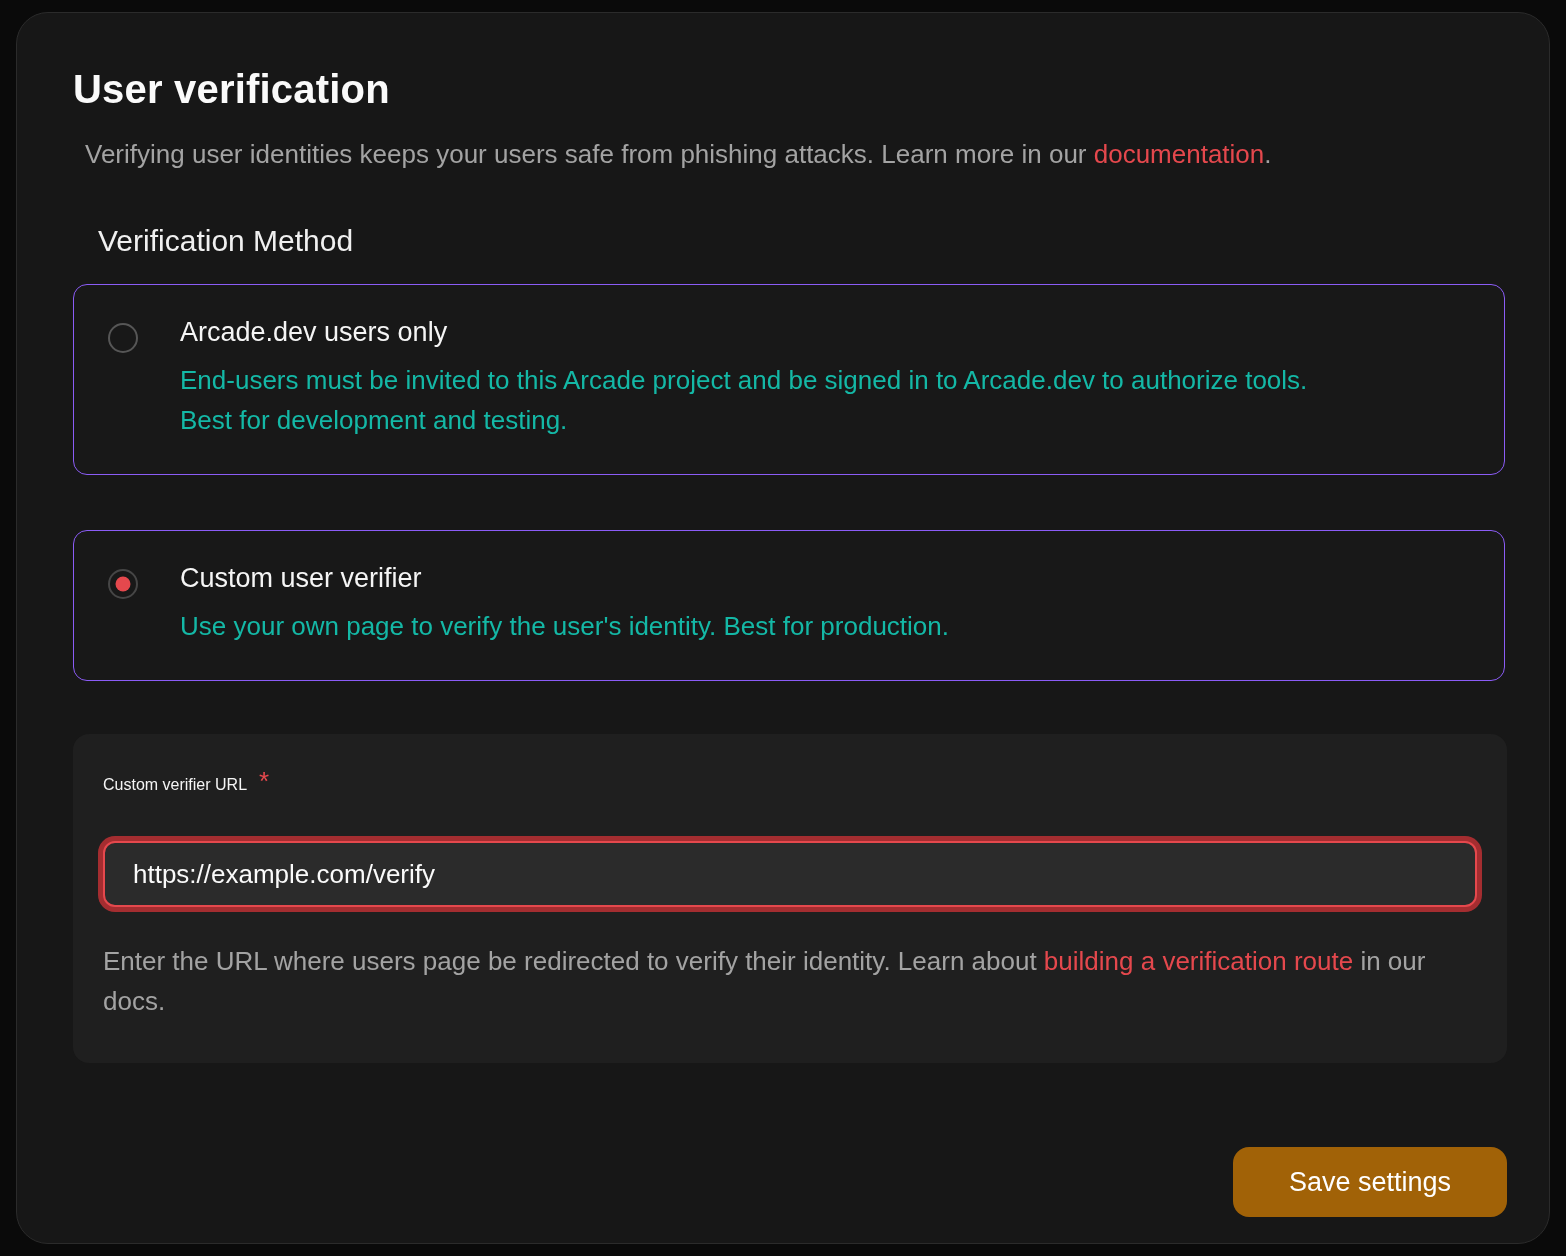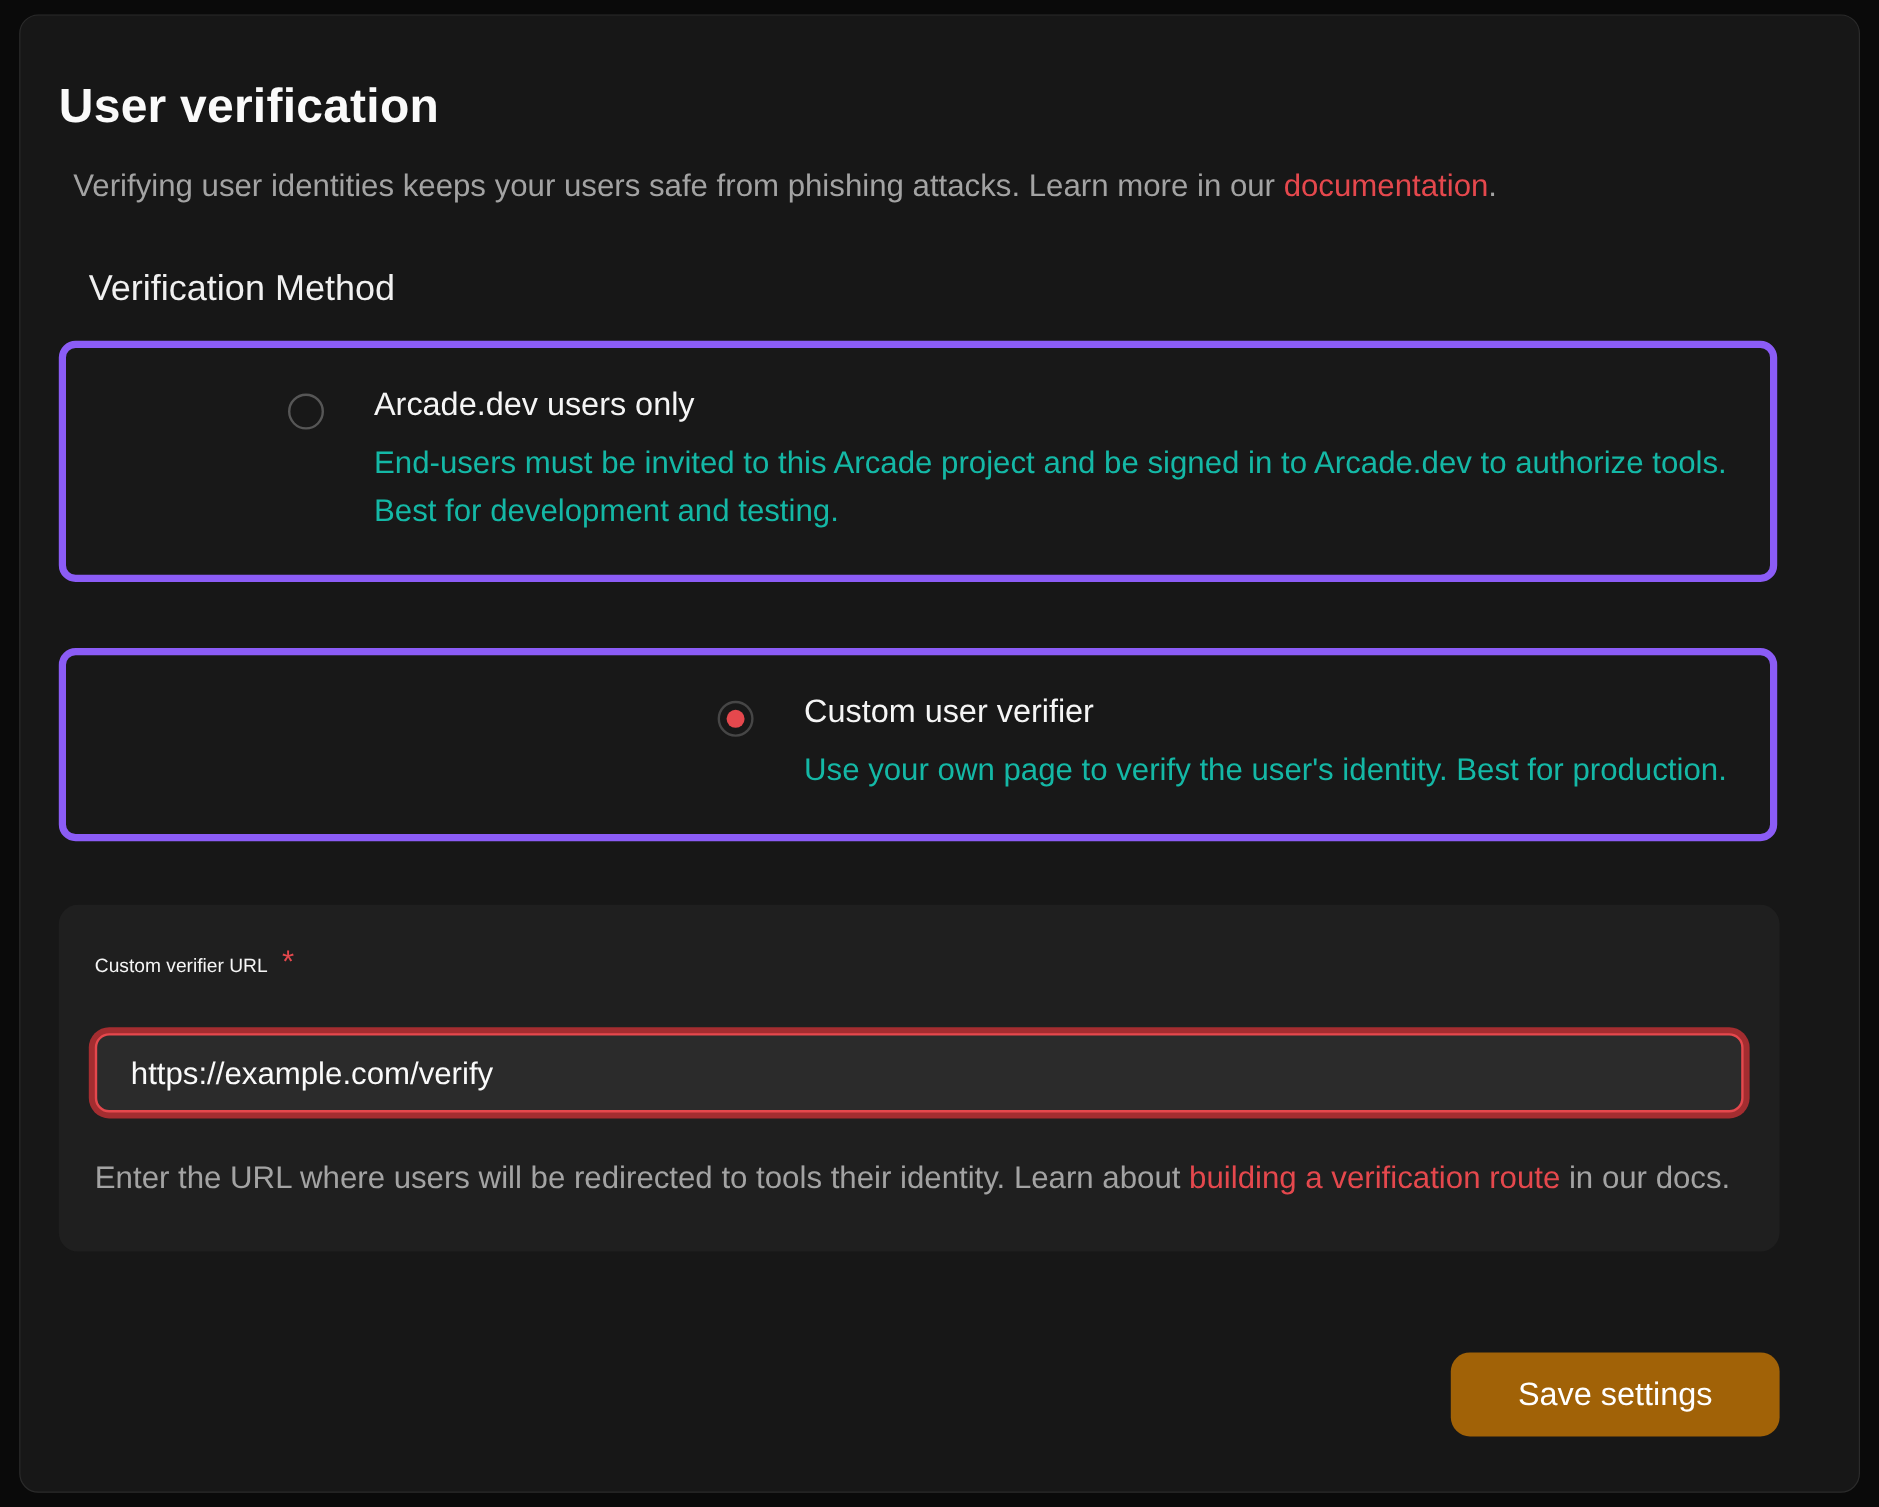--- a/index.html
+++ b/index.html
@@ -8,22 +8,22 @@
     background: #0a0a0a;
     font-family: "Liberation Sans", sans-serif;
     overflow: hidden;
   }
   .settings-card {
     position: absolute;
     left: 16px; top: 12px;
     width: 1534px; height: 1232px;
     background: #171717;
     border: 1px solid #2b2b2b;
-    border-radius: 16px;
-    padding: 54px 50px 0 32px;
+    border-radius: 32px;
+    padding: 54px 50px 0 56px;
   }
   .page-title {
     font-size: 40px;
     font-weight: 700;
     color: #fafafa;
     letter-spacing: 0.2px;
   }
   .page-subtitle {
     margin-top: 24px;
     font-size: 26px;
@@ -39,29 +39,28 @@
   .section-heading {
     margin-top: 52px;
     font-size: 30px;
     font-weight: 500;
     color: #f0f0f0;
     margin-left: 25px;
   }
   .option-card {
     margin-top: 26px;
     width: 1432px;
-    border: 6px solid #8b5cf6;
+    border: 1px solid #8b5cf6;
     border-radius: 14px;
     background: #181818;
     padding: 32px 36px 34px 34px;
     display: flex;
     align-items: flex-start;
     gap: 42px;
     cursor: pointer;
-    justify-content: flex-end;
   }
   .option-card + .option-card { margin-top: 55px; }
   .radio {
     width: 30px; height: 30px;
     border-radius: 50%;
     border: 2px solid #565656;
     flex: 0 0 auto;
     margin-top: 6px;
     position: relative;
   }
@@ -183,21 +182,21 @@
       </div>
     </div>
   </div>
 
   <div class="url-panel">
     <div>
       <span class="field-label">Custom verifier URL</span><span class="required-marker">*</span>
     </div>
     <input class="url-input" type="text" value="https://example.com/verify" style="">
     <p class="field-help">
-      <span>Enter the URL where users will be redirected to tools their identity. Learn about </span><a class="link-red">building a verification route</a><span> in our docs.</span>
+      <span>Enter the URL where users page be redirected to verify their identity. Learn about </span><a class="link-red">building a verification route</a><span> in our docs.</span>
     </p>
   </div>
 
   <div class="actions-row">
     <button class="save-button">Save settings</button>
   </div>
 
 </div>
 
 </body></html>

